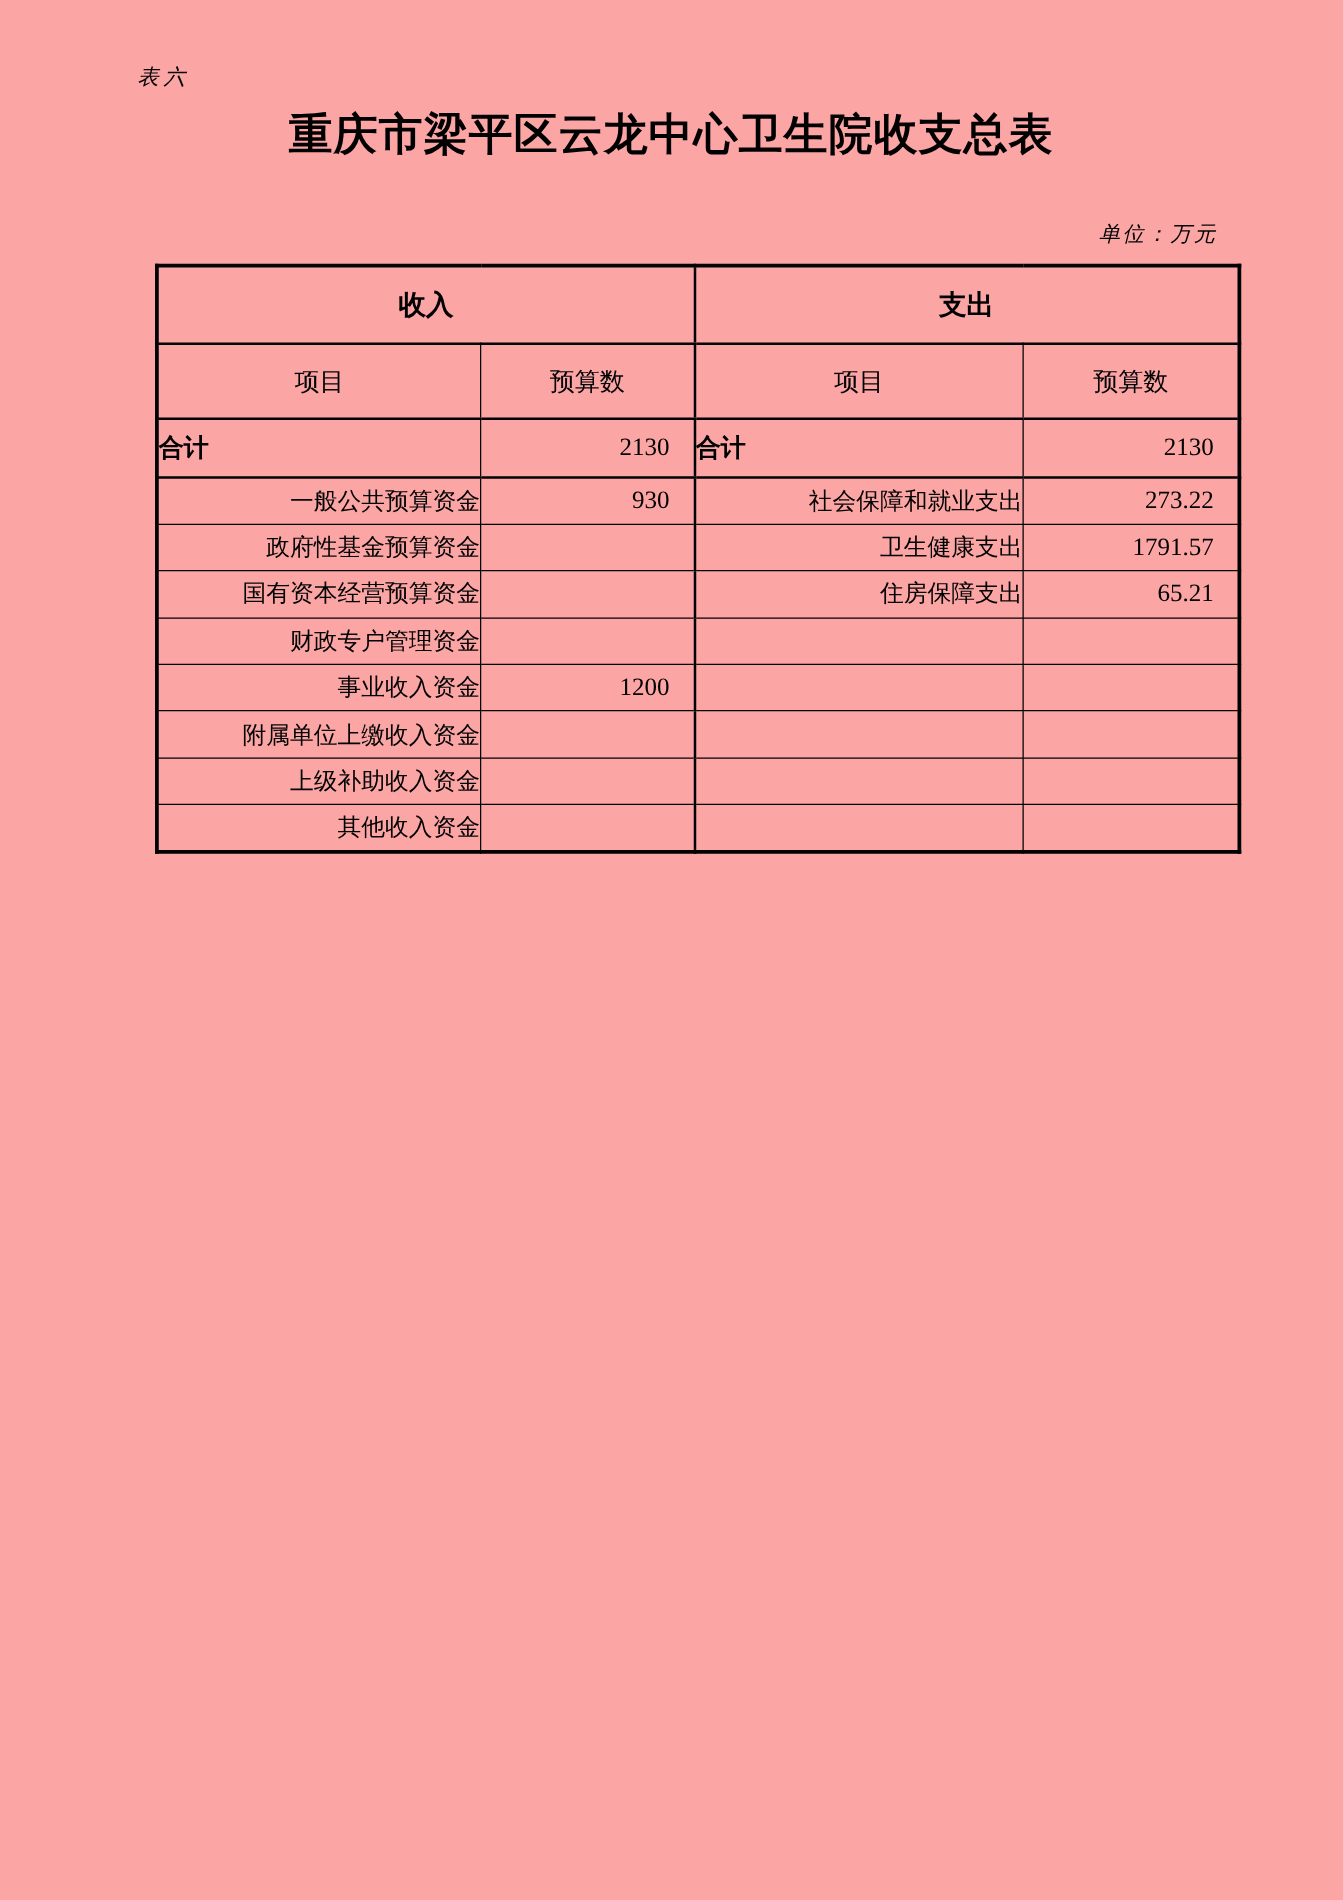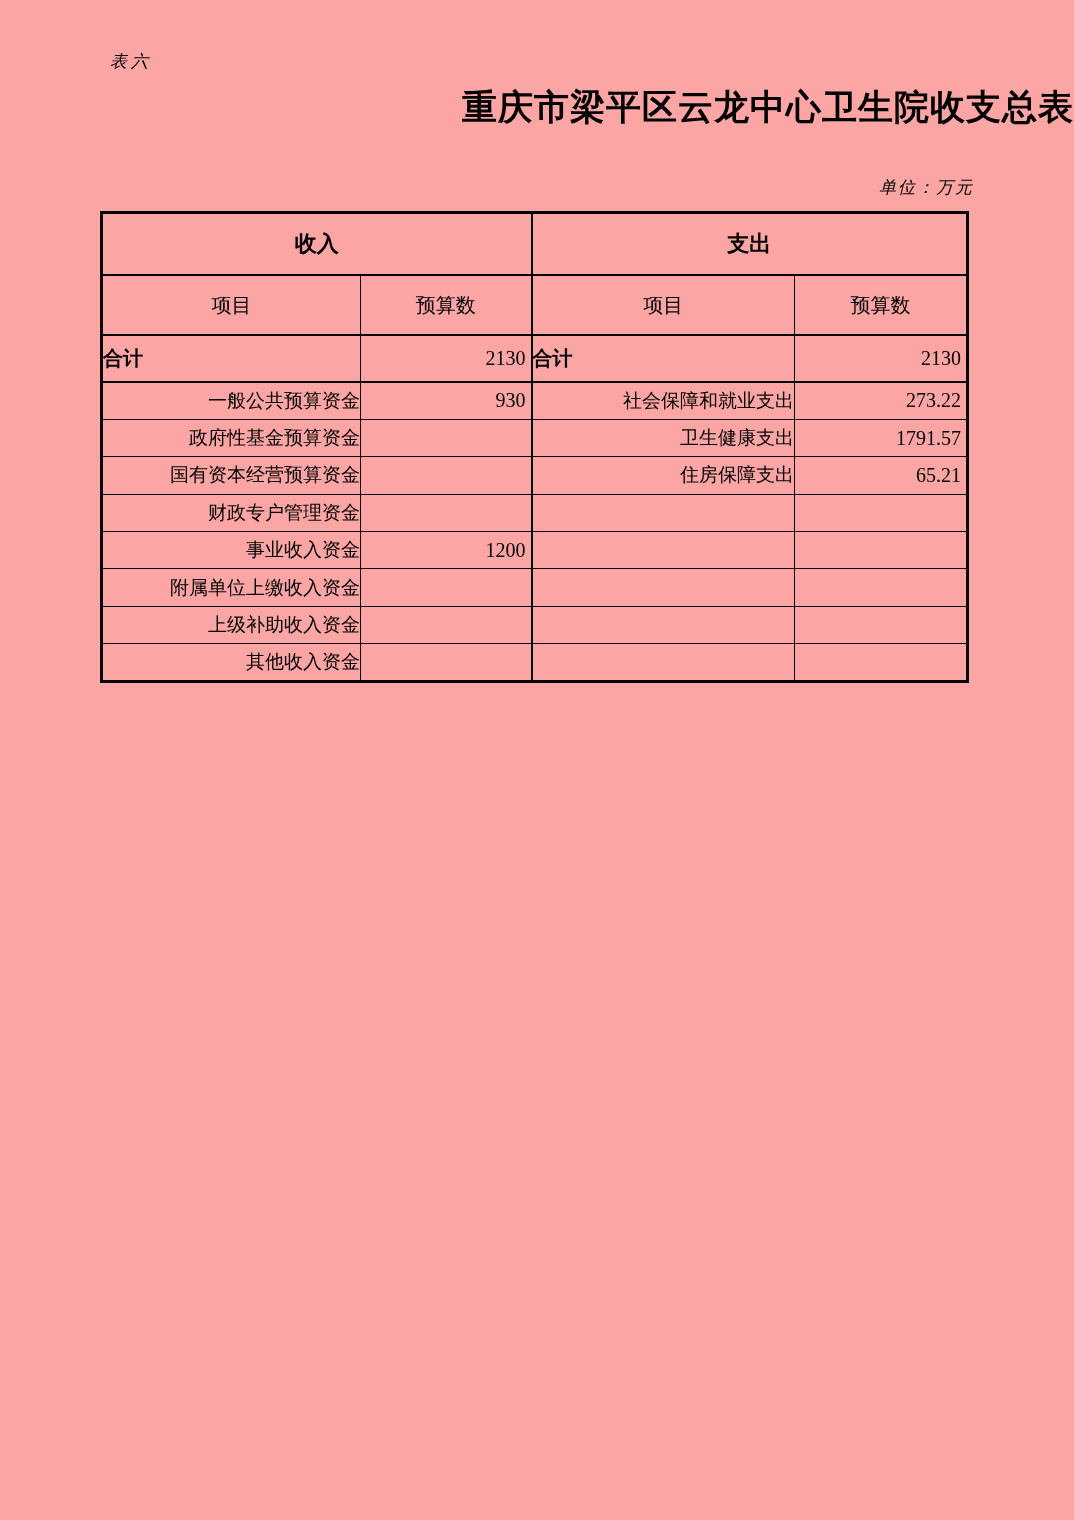--- a/index.html
+++ b/index.html
@@ -22,37 +22,37 @@
     top: 50px;
     font-size: 17px;
     font-style: italic;
     letter-spacing: 4px;
   }
   .doc-title {
     position: absolute;
     left: 0;
     top: 84px;
     width: 100%;
-    text-align: right;
+    text-align: center;
     font-size: 35px;
     font-weight: bold;
     letter-spacing: 1px;
     font-family: "Liberation Serif", "DejaVu Serif", serif;
   }
   .unit-label {
     position: absolute;
     top: 176px;
     right: 100px;
     font-size: 17px;
     font-style: italic;
     letter-spacing: 2px;
   }
   table.budget {
     position: absolute;
-    left: 100px;
+    left: 124px;
     top: 211px;
     width: 866px;
     border-collapse: collapse;
     table-layout: fixed;
     border: 3px solid #000;
   }
   .budget th, .budget td {
     border: 1.4px solid #000;
     overflow: hidden;
     white-space: nowrap;
@@ -95,21 +95,21 @@
     height: 37.4px;
   }
   .budget td.item {
     text-align: right;
     font-size: 19px;
     padding-left: 6px;
   }
   .budget td.num {
     text-align: right;
     font-size: 20px;
-    padding-right: 5px;
+    padding-right: 19px;
     font-family: "Liberation Serif", "DejaVu Serif", serif;
   }
 </style>
 </head>
 <body>
 
 <div class="page">
 
   <div class="sheet-label">表六</div>
 

